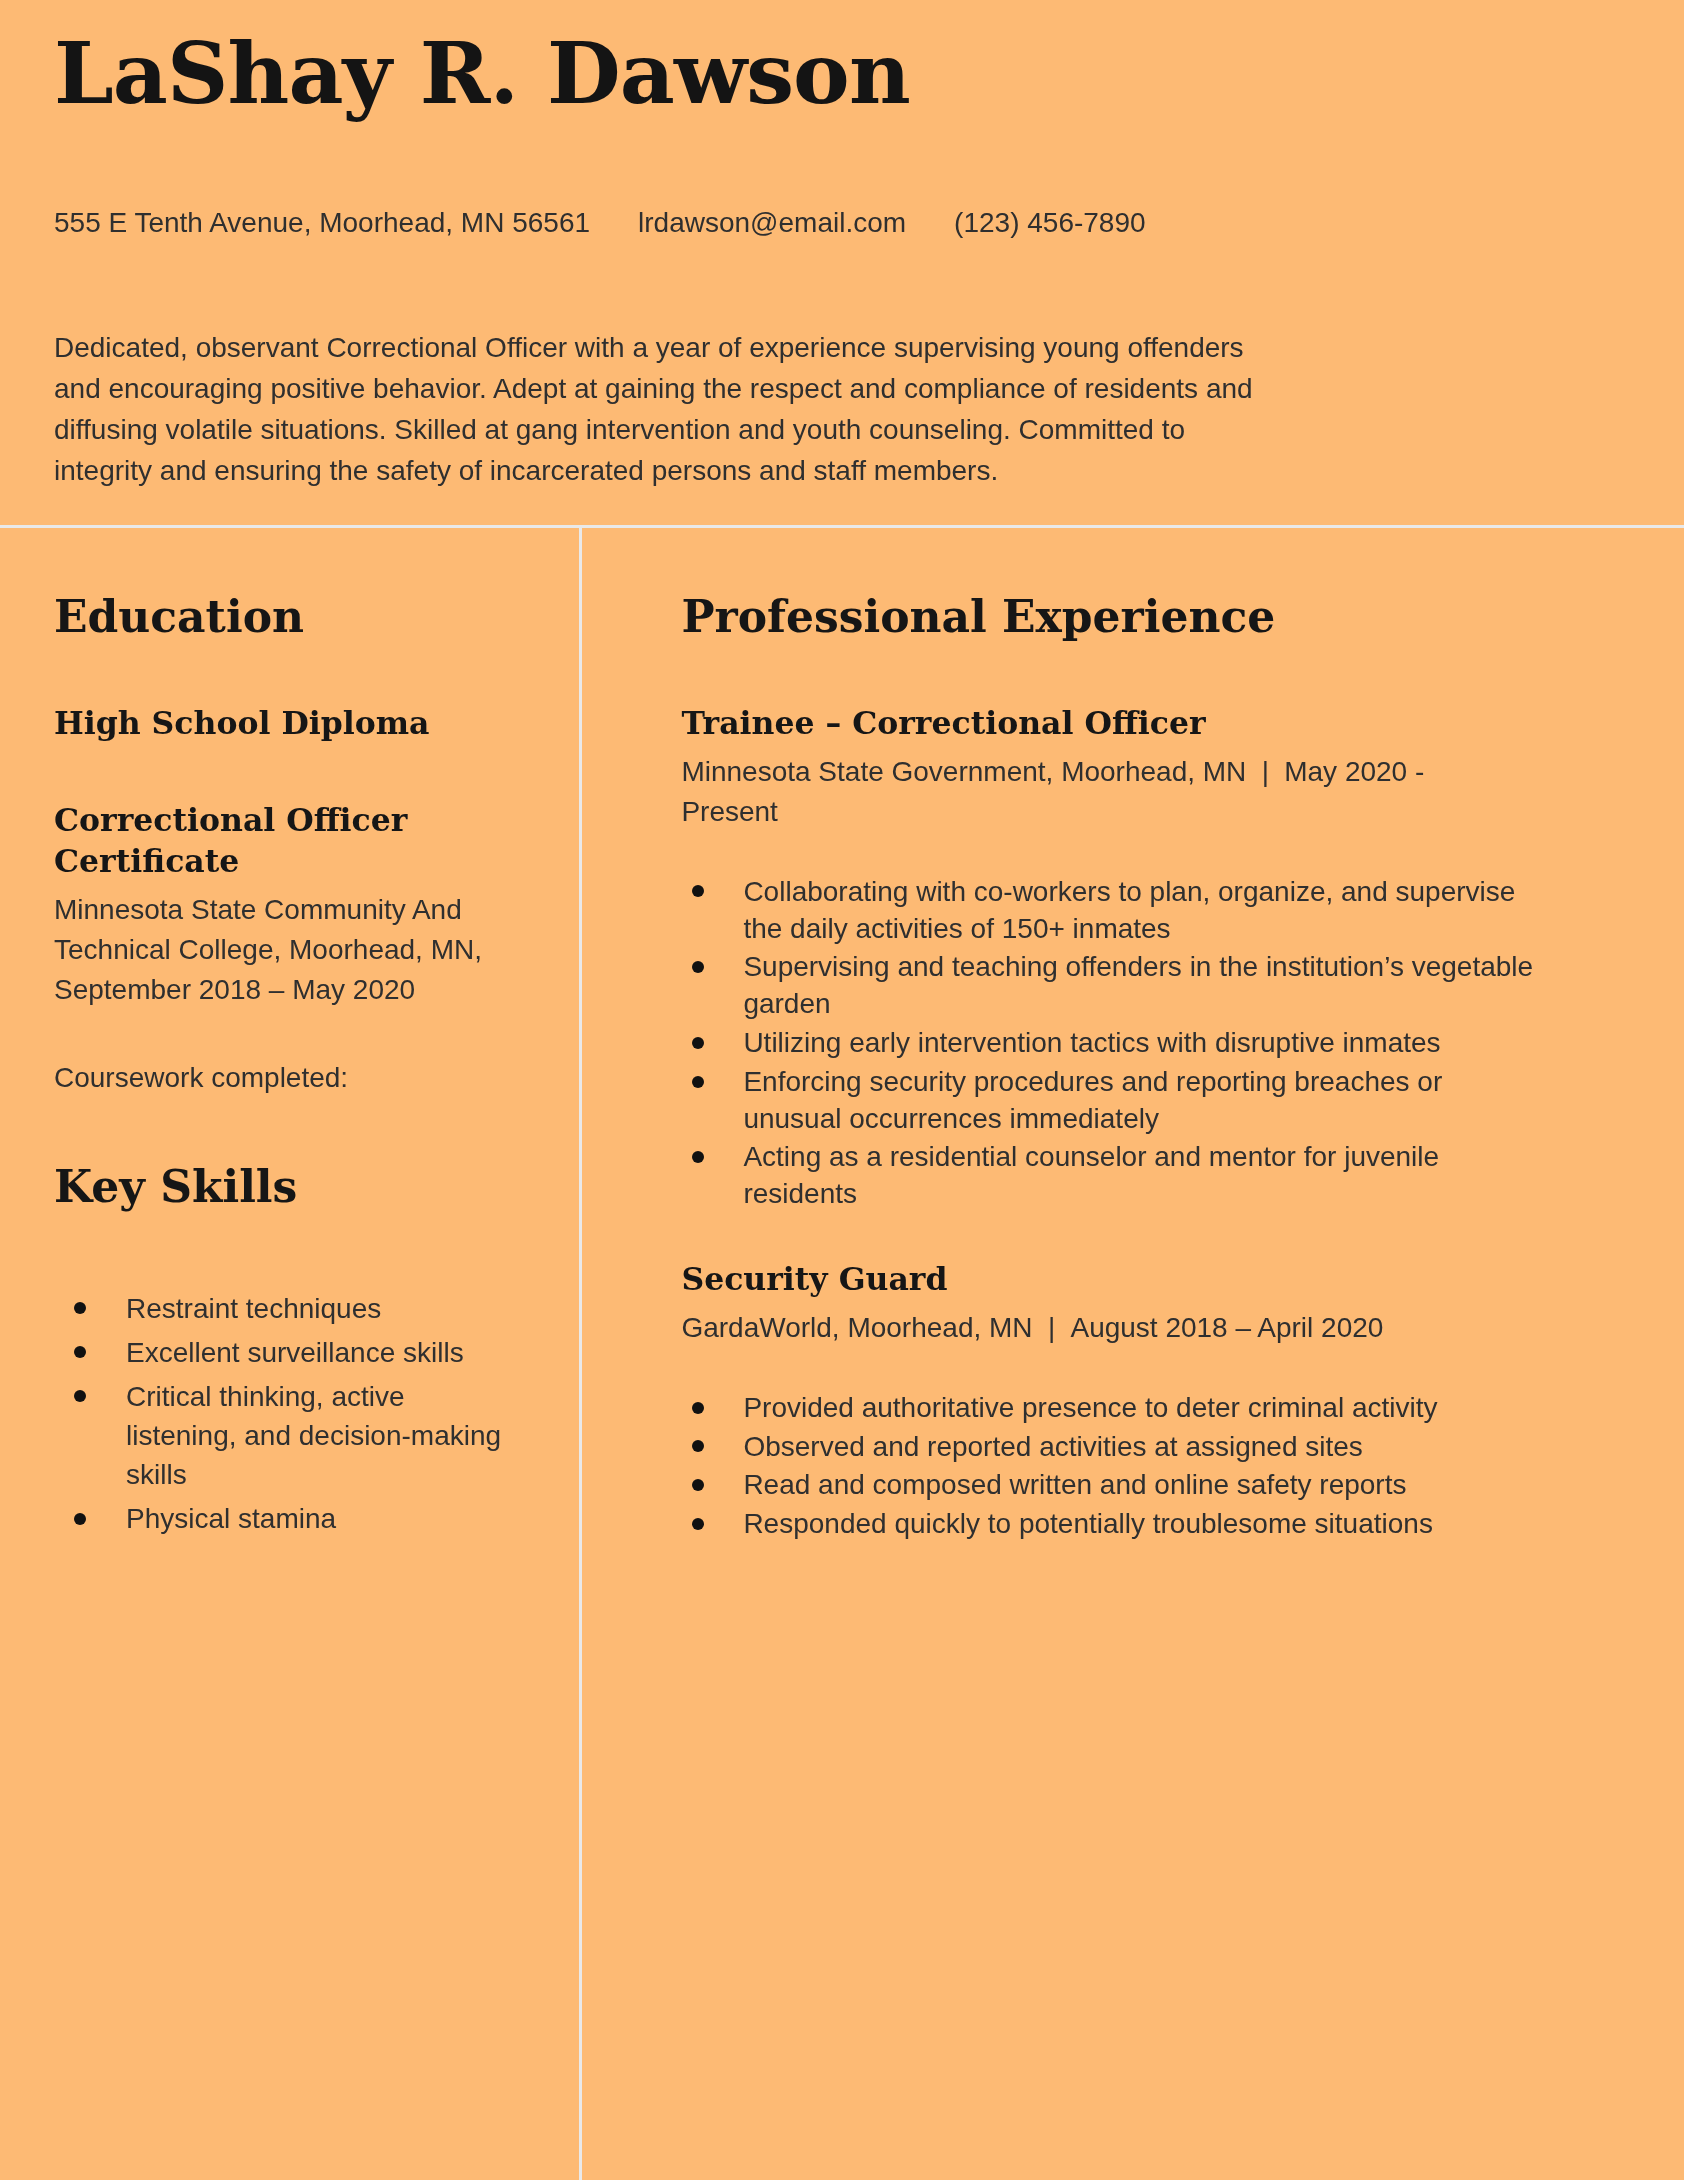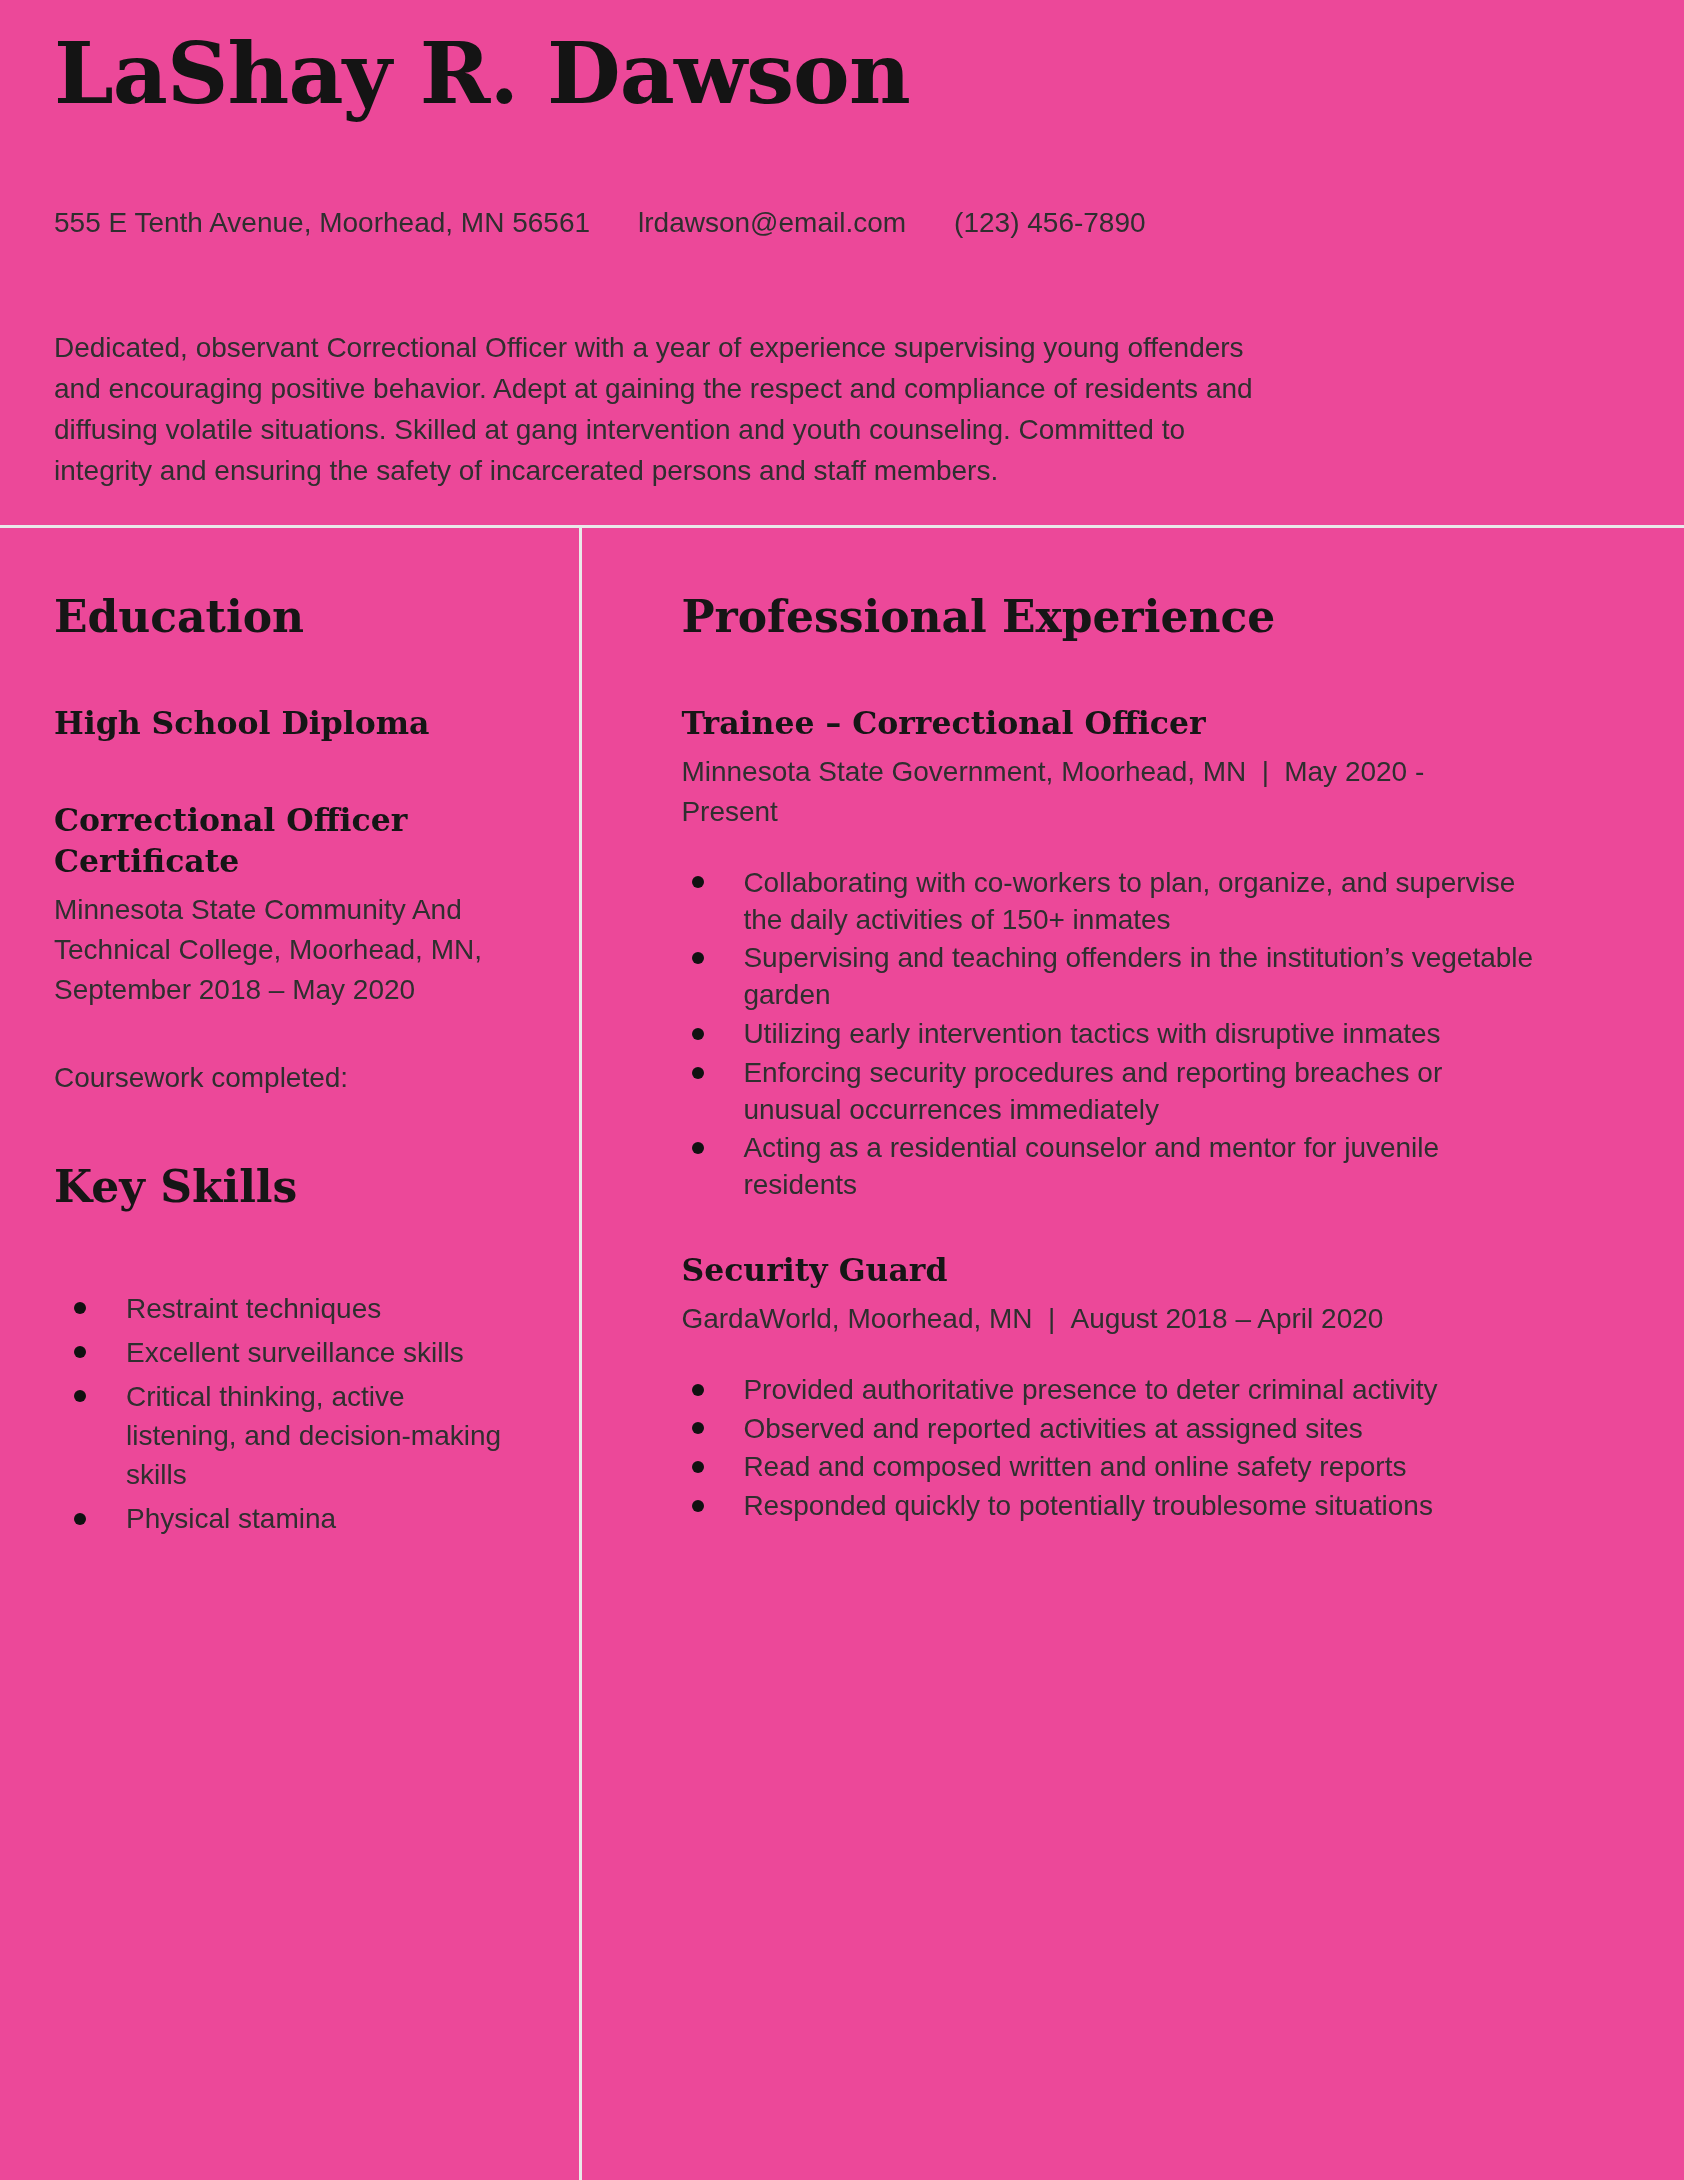--- a/index.html
+++ b/index.html
@@ -4,21 +4,21 @@
 <style>
   * { margin: 0; padding: 0; box-sizing: border-box; }
   html, body { background: #ffffff; }
   body { font-family: "Liberation Sans", "DejaVu Sans", sans-serif; }
 
   .page {
     position: relative;
     width: 1685px;
     height: 2181px;
     margin: 0 auto;
-    background: #ec4899;
+    background: #fdba74;
     display: flex;
     flex-direction: column;
     overflow: hidden;
   }
 
   
   .header {
     padding: 25.6px 54px 0 54px;
   }
   .name {
@@ -129,21 +129,21 @@
     left: 20.4px;
     top: 13.6px;
     width: 12px;
     height: 12px;
     border-radius: 50%;
     background: #111111;
   }
   .col-left ul.skills { margin-top: 75px; }
 
   
-  .col-right ul.bullets { margin-top: 32px; }
+  .col-right ul.bullets { margin-top: 41px; }
   .col-right ul.bullets li {
     padding-left: 62px;
     line-height: 37px;
     margin-bottom: 1.7px;
   }
   .col-right ul.bullets li::before {
     content: "";
     position: absolute;
     left: 11px;
     top: 12.8px;

